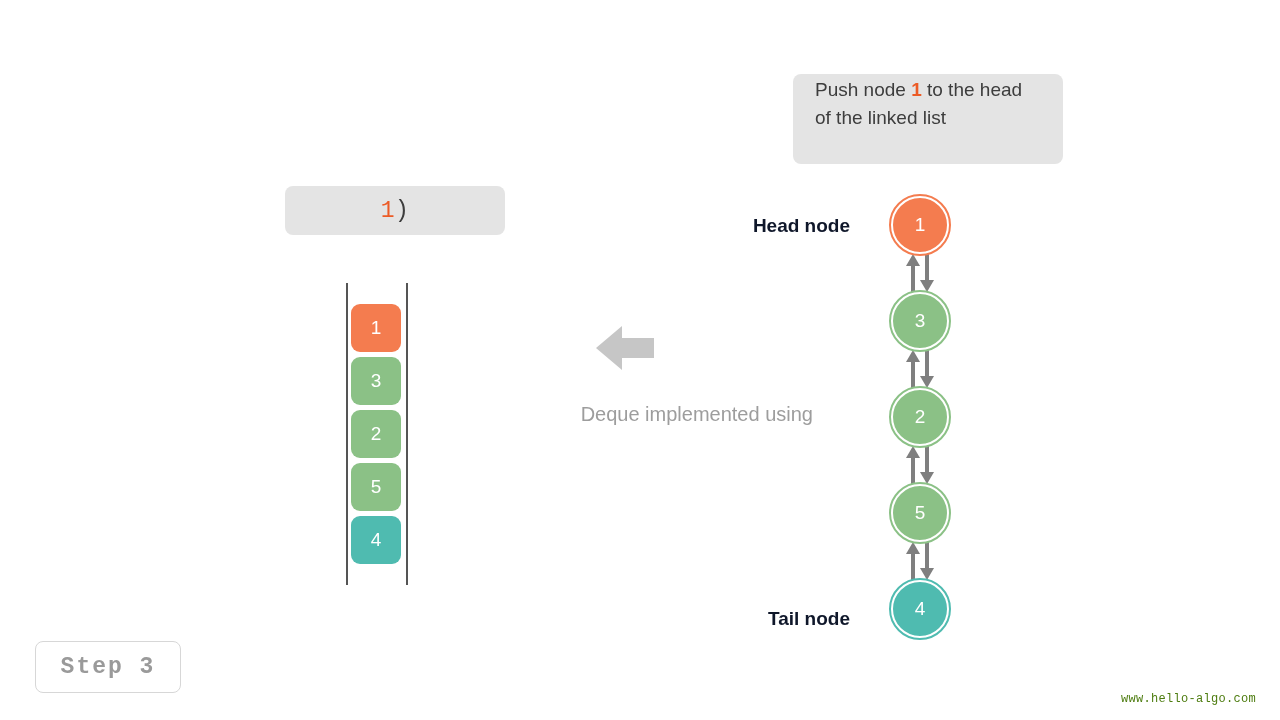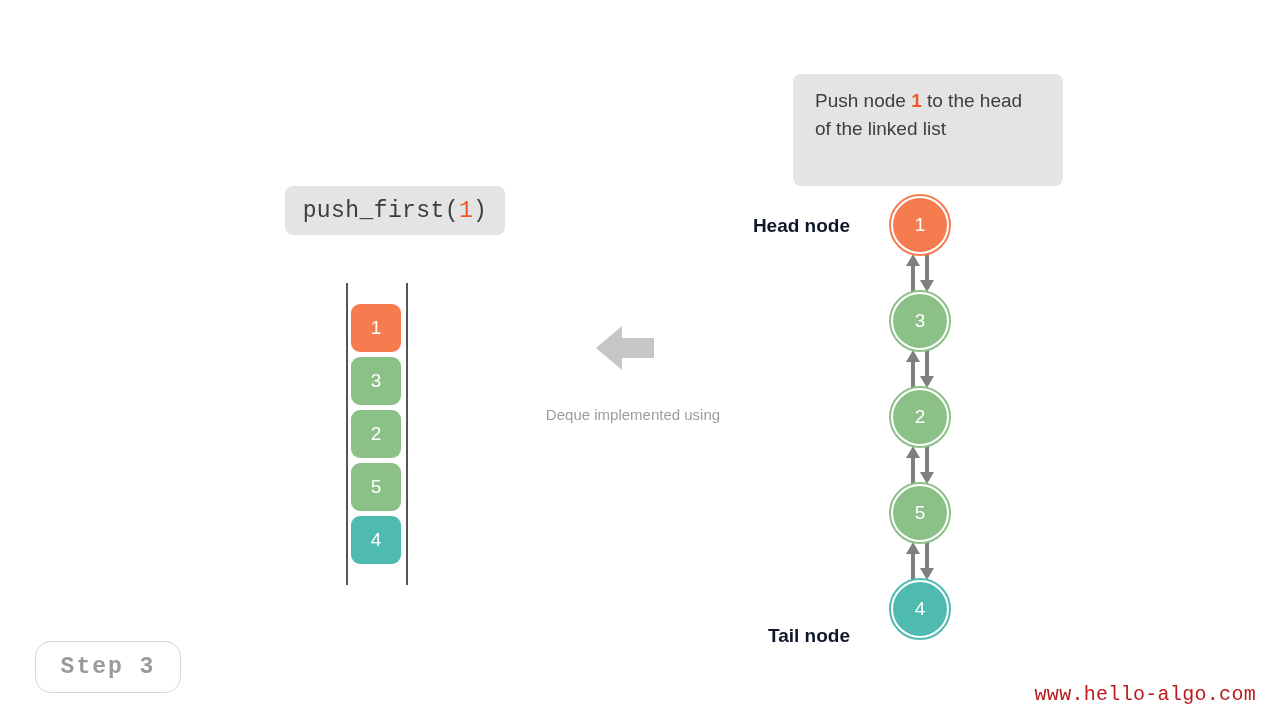--- a/index.html
+++ b/index.html
@@ -23,22 +23,22 @@
     border-radius: 8px;
     color: #3d3d3d;
     box-sizing: border-box;
   }
 
   
   #callout {
     left: 793px;
     top: 74px;
     width: 270px;
-    height: 112px;
-    padding: 13px 22px;
+    height: 90px;
+    padding: 2px 22px;
     font-size: 19px;
     line-height: 28px;
     font-family: "Liberation Sans", sans-serif;
   }
   #callout .hl {
     color: #ec5b26;
     font-weight: bold;
   }
 
   
@@ -59,40 +59,40 @@
 
   
   #step-badge {
     position: absolute;
     left: 35px;
     top: 641px;
     width: 146px;
     height: 52px;
     background: #ffffff;
     border: 1px solid #d7d7d7;
-    border-radius: 16px;
+    border-radius: 8px;
     display: flex;
     align-items: center;
     justify-content: center;
     font-family: "Liberation Mono", monospace;
     font-size: 23px;
     font-weight: bold;
     letter-spacing: 2px;
     color: #9a9a9a;
     box-sizing: border-box;
   }
 
   
   #watermark {
     position: absolute;
     right: 24px;
     bottom: 14px;
     font-family: "Liberation Mono", monospace;
-    font-size: 20px;
-    color: #b91c1c;
+    font-size: 12px;
+    color: #4d7c0f;
     letter-spacing: 0.3px;
   }
 
   
   #deque {
     position: absolute;
     left: 340px;
     top: 283px;
     width: 72px;
     height: 302px;
@@ -131,22 +131,22 @@
     left: 596px;
     top: 323px;
     width: 60px;
     height: 50px;
   }
   #caption {
     position: absolute;
     left: 453px;
     top: 400px;
     width: 360px;
-    text-align: center;
-    font-size: 15px;
+    text-align: right;
+    font-size: 20px;
     line-height: 29px;
     color: #9d9d9d;
   }
 
   
   #linked-list {
     position: absolute;
     left: 860px;
     top: 190px;
     width: 120px;
@@ -191,31 +191,30 @@
   
   .endpoint-label {
     position: absolute;
     font-size: 19px;
     font-weight: bold;
     color: #0f172a;
     white-space: nowrap;
     text-align: right;
   }
   #head-label { left: 690px; top: 215px; width: 160px; }
-  #tail-label { left: 690px; top: 625px; width: 160px; }
+  #tail-label { left: 690px; top: 608px; width: 160px; }
 </style>
 </head>
 <body>
 
 <div class="gray-box" id="callout">
   <span>Push node </span><span class="hl">1</span><span> to the head of the linked list</span>
 </div>
 
 <div class="gray-box" id="op-label">
-  <span>push_first(</span>
     <span class="hl">1</span>
     <span>)</span>
 </div>
 
 <div id="deque">
   <div class="rail left"></div>
   <div class="rail right"></div>
   <div id="blocks">
       <div class="block" style="background: rgb(244, 124, 79);">
         <span>1</span>

